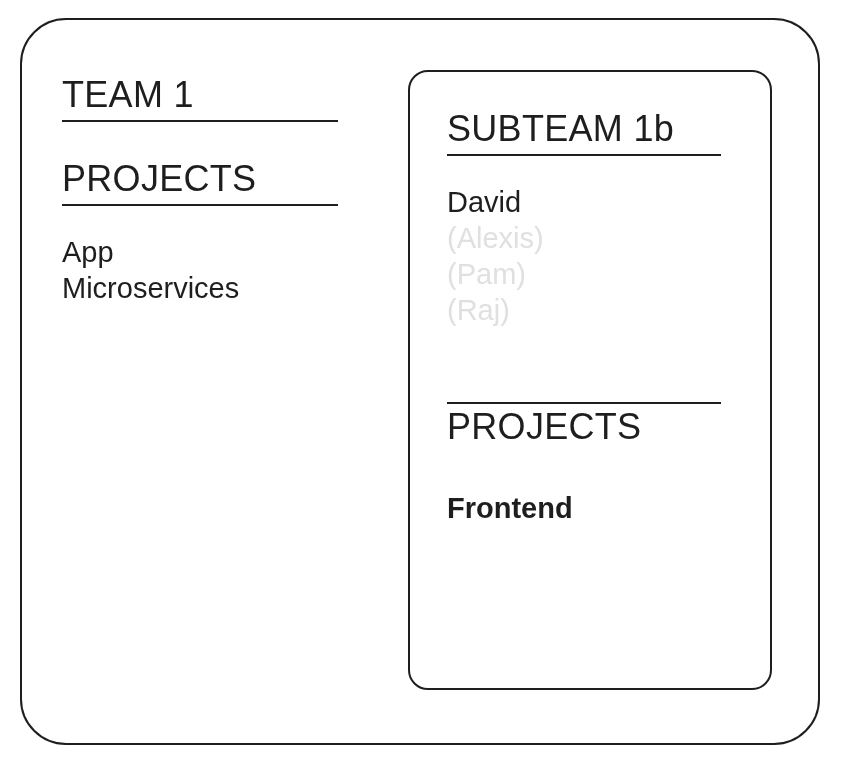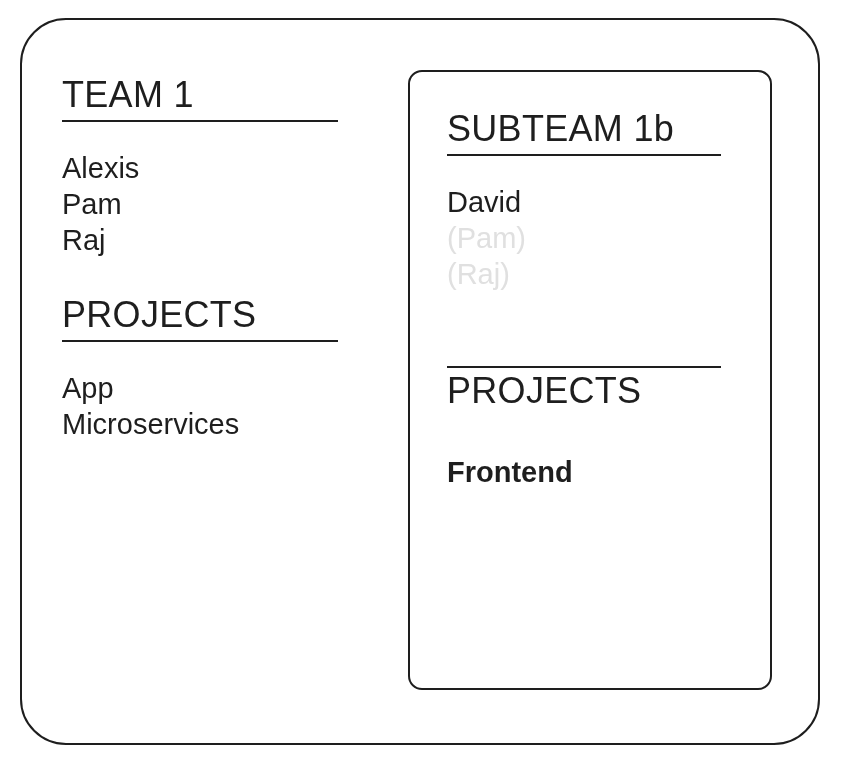--- a/index.html
+++ b/index.html
@@ -27,21 +27,21 @@
     background: #ffffff;
   }
   .inner-box {
     position: absolute;
     left: 386px;
     top: 50px;
     width: 364px;
     height: 620px;
     box-sizing: border-box;
     border: 2px solid #1e1e1e;
-    border-radius: 14px;
+    border-radius: 20px;
     background: #ffffff;
     padding-left: 7px;
   }
   .panel {
     position: absolute;
   }
   .left-panel {
     left: 40px;
     top: 58px;
     width: 276px;
@@ -90,40 +90,36 @@
   }
 </style>
 </head>
 <body>
 
 <div class="outer-box">
 
   <div class="panel left-panel">
     <div class="heading underlined">TEAM 1</div>
 
-    <div class="list">
-      <div class="list-item">Alexis</div>
-      <div class="list-item">Pam</div>
-      <div class="list-item">Raj</div>
-    </div>
 
     <div class="heading underlined projects-heading">PROJECTS</div>
 
     <div class="list projects-list">
       <div class="list-item">App</div>
       <div class="list-item">Microservices</div>
     </div>
   </div>
 
   <div class="inner-box">
     <div class="panel inner-panel">
       <div class="heading underlined">SUBTEAM 1b</div>
 
       <div class="list">
         <div class="list-item">David</div>
+        <div class="list-item inherited">(Alexis)</div>
         <div class="list-item inherited">(Pam)</div>
         <div class="list-item inherited">(Raj)</div>
       </div>
 
       <div class="heading overlined projects-heading">PROJECTS</div>
 
       <div class="list projects-list">
         <div class="list-item">Frontend</div>
       </div>
     </div>

